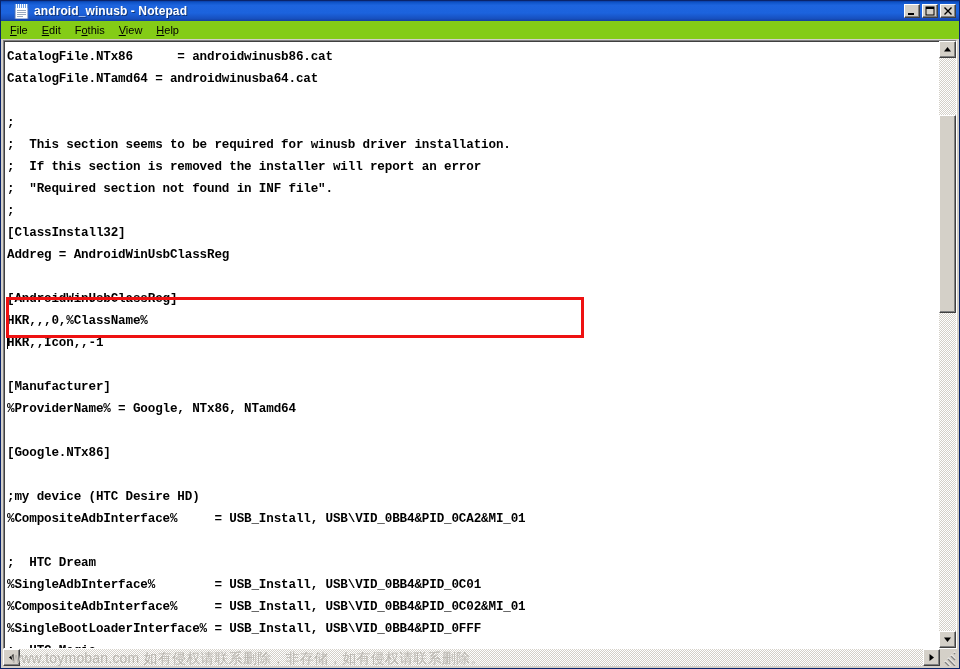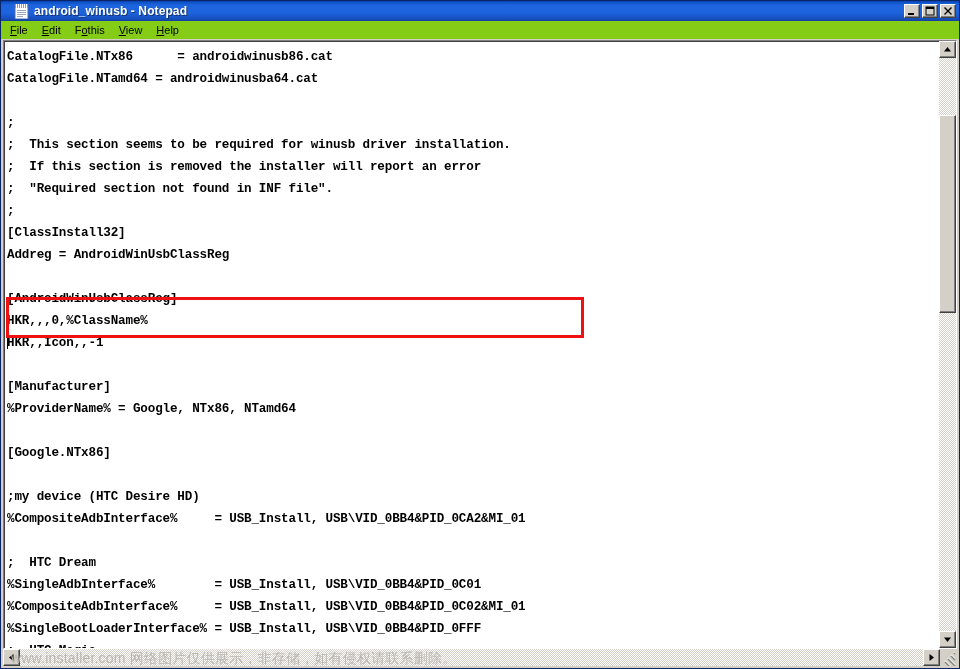--- a/index.html
+++ b/index.html
@@ -394,15 +394,15 @@
         </div>
       </div>
       <div id="grip">
         <svg width="17" height="17" viewBox="0 0 17 17">
           <path d="M14 3 L15 4 M11 6 L15 10 M8 9 L15 16 M5 12 L12 19" stroke="#ffffff" stroke-width="1.4"></path>
           <path d="M14 4 L15 5 M11 7 L15 11 M8 10 L15 17 M5 13 L12 20" stroke="#808080" stroke-width="1.4"></path>
         </svg>
       </div>
     </div>
 
-    <div id="watermark">www.installer.com 网络图片仅供展示，非存储，如有侵权请联系删除。</div>
+    <div id="watermark">www.toymoban.com 如有侵权请联系删除，非存储，如有侵权请联系删除。</div>
   </div>
 </div>
 
 </body></html>

